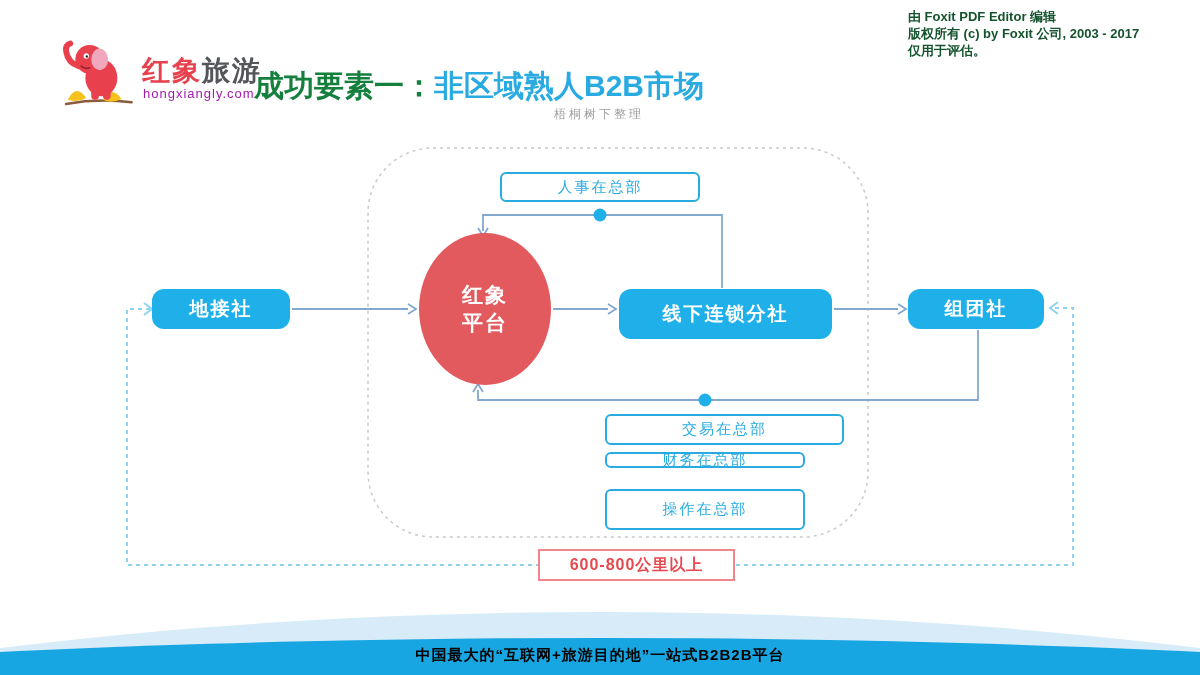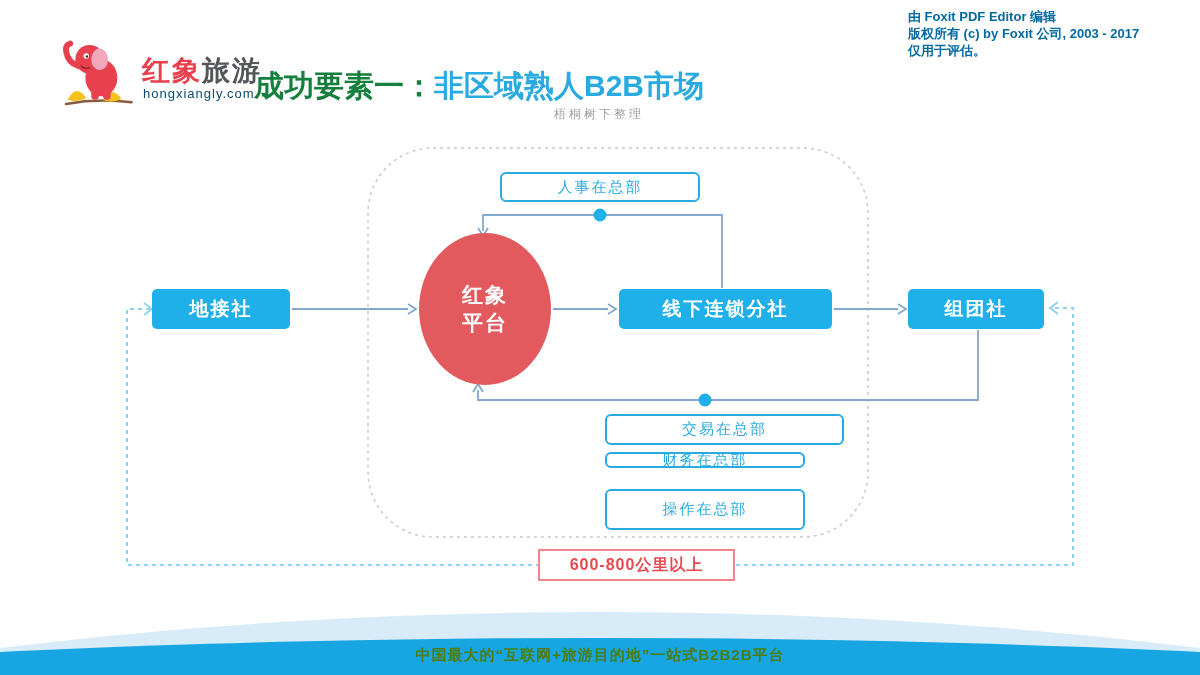--- a/index.html
+++ b/index.html
@@ -1,56 +1,56 @@
 <!DOCTYPE html>
 <html><head>
 <meta charset="utf-8">
 <style>
   html,body{margin:0;padding:0;}
   body{font-family:"Liberation Sans","DejaVu Sans",sans-serif;background:#ffffff;}
   .page{position:relative;width:1200px;height:675px;background:#ffffff;overflow:hidden;}
 
   
-  .watermark{position:absolute;left:908px;top:8px;color:#0369a1;font-size:13px;font-weight:bold;line-height:17px;white-space:nowrap;}
+  .watermark{position:absolute;left:908px;top:8px;color:#14532d;font-size:13px;font-weight:bold;line-height:17px;white-space:nowrap;}
   .logo-wrap{position:absolute;left:56px;top:34px;}
   .brand{position:absolute;left:142px;top:52px;font-size:28px;font-weight:bold;letter-spacing:2px;white-space:nowrap;}
   .brand .red{color:#e8414d;}
   .brand .gray{color:#54565a;font-family:Liberation Mono, monospace;}
-  .brand-domain{position:absolute;left:143px;top:86px;font-size:13px;color:#0c4a6e;letter-spacing:1px;}
+  .brand-domain{position:absolute;left:143px;top:86px;font-size:13px;color:#a21caf;letter-spacing:1px;}
   .page-title{position:absolute;left:254px;top:66px;font-size:30px;font-weight:bold;white-space:nowrap;}
   .page-title .prefix{color:#15803d;margin-top:32px;}
   .page-title .hl{color:#29abe2;}
   .subtitle{position:absolute;left:554px;top:106px;font-size:12px;color:#9e9e9e;letter-spacing:3px;}
 
   
   .node{position:absolute;display:flex;align-items:center;justify-content:center;box-sizing:border-box;z-index:2;}
-  .solid{background:#1fb0e9;color:#ffffff;font-weight:bold;font-size:19px;border-radius:5px;letter-spacing:2px;}
+  .solid{background:#1fb0e9;color:#ffffff;font-weight:bold;font-size:19px;border-radius:12px;letter-spacing:2px;}
   .outline{background:#ffffff;border:2px solid #29abe2;color:#29abe2;font-size:15px;border-radius:6px;letter-spacing:2px;text-align:center;}
   .n-hr{left:500px;top:172px;width:200px;height:30px;}
   .n-local{left:152px;top:289px;width:138px;height:40px;}
-  .n-offline{left:619px;top:289px;width:213px;height:40px;}
+  .n-offline{left:619px;top:289px;width:213px;height:50px;}
   .n-group{left:908px;top:289px;width:136px;height:40px;}
   .n-trade{left:605px;top:414px;width:239px;height:31px;}
   .n-finance{left:605px;top:452px;width:200px;height:16px;}
   .n-operation{left:605px;top:489px;width:200px;height:41px;}
   .platform{position:absolute;left:419px;top:233px;width:132px;height:152px;background:#e2595e;border-radius:50%;
             display:flex;flex-direction:column;align-items:center;justify-content:center;color:#fff;font-weight:bold;
             font-size:21px;line-height:1.35;letter-spacing:2px;z-index:2;}
   .distance{position:absolute;left:538px;top:549px;width:197px;height:32px;background:#ffffff;border:2px solid #f0868c;
             border-radius:0;color:#e8484e;font-weight:bold;font-size:16px;display:flex;align-items:center;justify-content:center;
             letter-spacing:1px;z-index:3;box-sizing:border-box;}
 
   .connector-layer{position:absolute;left:0;top:0;width:1200px;height:675px;z-index:1;}
 
   
   .wave-light{position:absolute;left:50%;transform:translateX(-50%);top:612px;width:4000px;height:1566px;border-radius:50%;
               background:#d7ecf8;z-index:0;}
   .wave-dark{position:absolute;left:50%;transform:translateX(-50%);top:638px;width:4000px;height:608px;border-radius:50%;
              background:#18a6e2;z-index:1;}
-  .slogan{position:absolute;left:0;top:646px;width:100%;text-align:center;color:#4d7c0f;font-size:15px;font-weight:bold;
+  .slogan{position:absolute;left:0;top:646px;width:100%;text-align:center;color:#000000;font-size:15px;font-weight:bold;
           letter-spacing:1px;z-index:2;}
 </style>
 </head>
 <body>
 
 <div class="page">
 
   <div class="watermark">
     <div>由 Foxit PDF Editor 编辑</div>
     <div>版权所有 (c) by Foxit 公司, 2003 - 2017</div>

